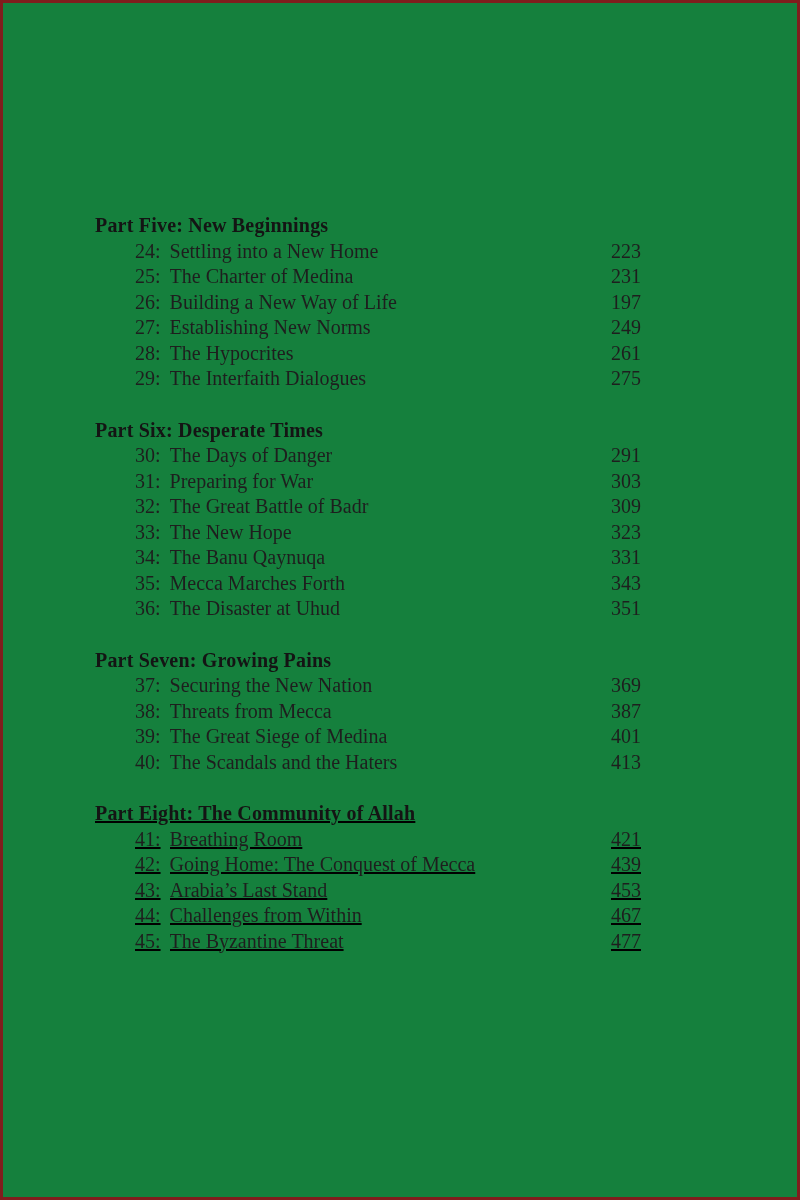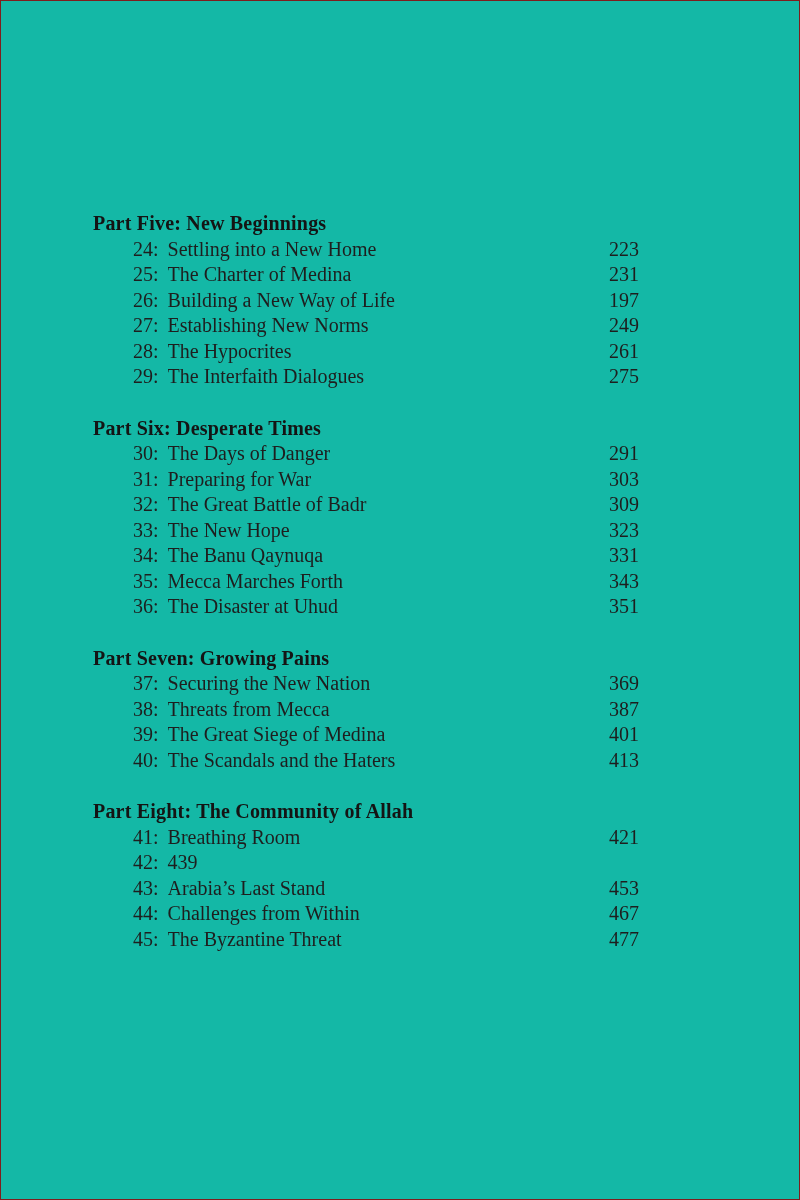--- a/index.html
+++ b/index.html
@@ -5,36 +5,37 @@
   html, body {
     margin: 0;
     padding: 0;
     background: #ffffff;
   }
   .page {
     position: relative;
     width: 800px;
     height: 1200px;
     box-sizing: border-box;
-    background: #14b8a6;
-    border: 1px solid #7f1d1d;
+    background: #15803d;
+    border: 3px solid #7f1d1d;
     font-family: "Liberation Serif", serif;
     overflow: hidden;
   }
   .toc {
     position: absolute;
     top: 210px;
     left: 92px;
     width: 546px;
   }
   .toc-section {
     margin: 0 0 26px 0;
   }
   .toc-section:last-child {
     margin-bottom: 0;
+    text-decoration: underline;
   }
   .part-heading {
     margin: 0;
     font-size: 20px;
     font-weight: bold;
     line-height: 25.5px;
     color: #141414;
     letter-spacing: 0.2px;
   }
   .chapter-row {
@@ -184,20 +185,21 @@
     <h2 class="part-heading">Part Eight: The Community of Allah</h2>
     <div class="chapter-list">
   <div class="chapter-row">
     <span class="chap-num">41:</span>
     <span class="chap-title">Breathing Room</span>
     <span class="page-num">421</span>
   </div>
 
   <div class="chapter-row">
     <span class="chap-num">42:</span>
+    <span class="chap-title">Going Home: The Conquest of Mecca</span>
     <span class="page-num">439</span>
   </div>
 
   <div class="chapter-row">
     <span class="chap-num">43:</span>
     <span class="chap-title">Arabia’s Last Stand</span>
     <span class="page-num">453</span>
   </div>
 
   <div class="chapter-row">

